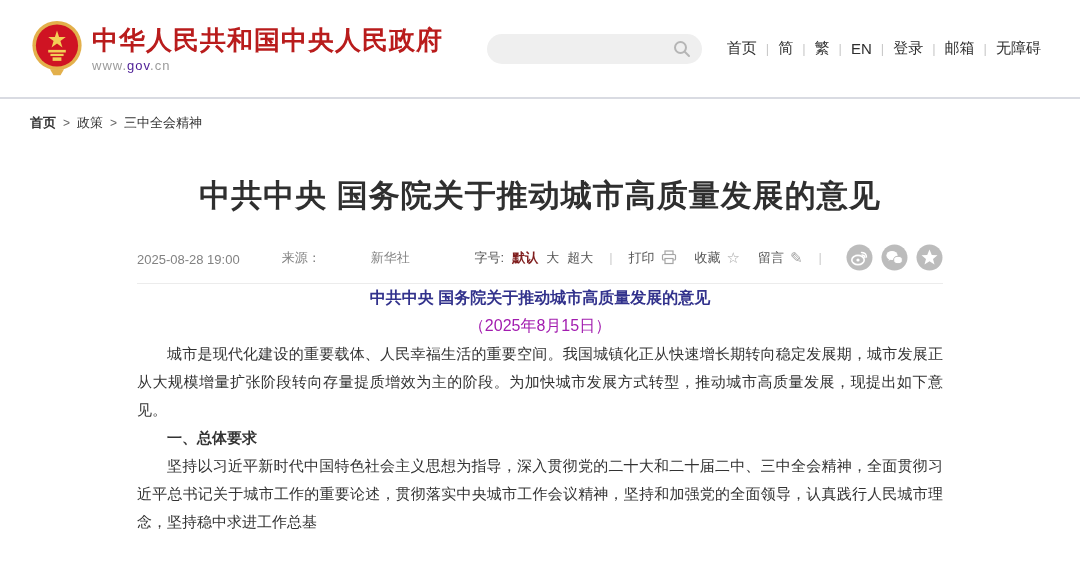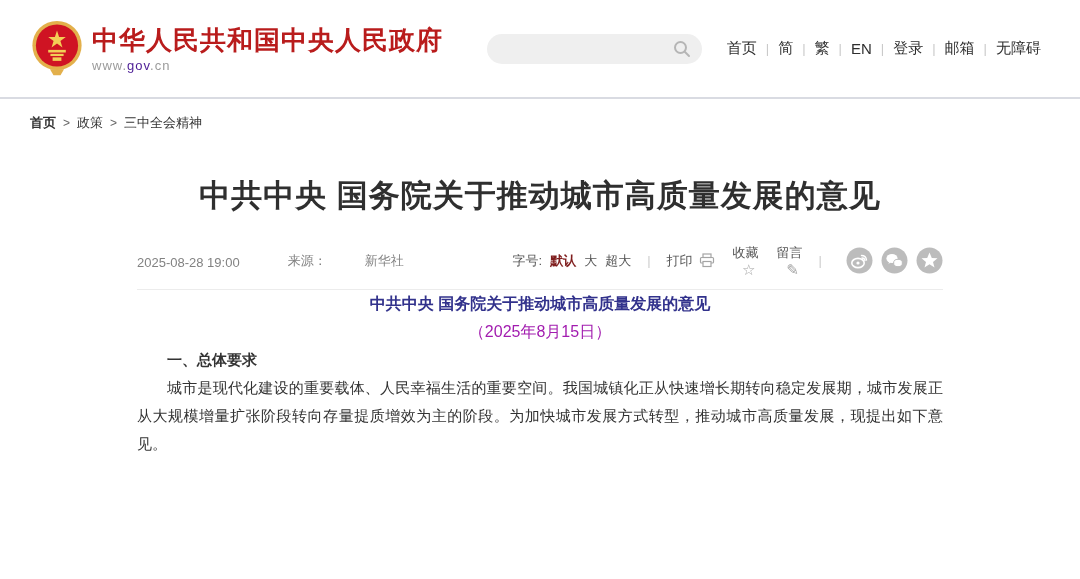--- a/index.html
+++ b/index.html
@@ -51,28 +51,28 @@
   .main { width:806px; margin:0 auto; }
   .article-title {
     margin:33px 0 0; text-align:center;
     font-size:31px; font-weight:bold; color:#2f2f2f; letter-spacing:1px;
   }
   .meta-row {
     margin-top:27px; display:flex; align-items:center;
     font-size:13px; color:#828282;
   }
   .meta-left { display:flex; align-items:flex-end; white-space:nowrap;gap:36px; }
-  .meta-left .src-label { margin-left:12px; }
-  .meta-left .src-value { margin-left:2px; }
+  .meta-left .src-label { margin-left:6px; }
+  .meta-left .src-value { margin-left:14px; }
   .meta-right { margin-left:auto; display:flex; align-items:center; color:#555; white-space:nowrap; }
   .fontsize-default { color:#7f1d1d; font-weight:bold; margin-left:8px; cursor:pointer; }
   .fontsize-opt { margin-left:8px; cursor:pointer; }
   .meta-right .vsep { color:#cccccc; margin:0 16px; }
   .tool { display:flex; align-items:center; cursor:pointer; color:#555; }
-  .tool + .tool { margin-left:18px;flex-direction:column; }
+  .tool + .tool { margin-left:18px; }
   .tool .t-icon { margin-left:6px; color:#a5a5a5; font-size:15px; line-height:1; }
   .share-group { display:flex; align-items:center; }
   .share-circle { margin-left:8px; cursor:pointer; }
   .meta-line { border:none; border-top:1px solid #ececec; margin:12px 0 0; }
   
   .article-body { font-size:15px; line-height:28px; color:#333; text-align:justify; }
   .article-body p { margin:0; }
   .p-indent { text-indent:2em; }
   .dateline { margin-top:30px; }
   .doc-title {
@@ -189,16 +189,17 @@
         </svg>
       </span>
     </div>
   </div>
 
   <hr class="meta-line">
 
   <article class="article-body">
     <p class="doc-title">中共中央 国务院关于推动城市高质量发展的意见</p>
     <p class="doc-date">（2025年8月15日）</p>
+    <p class="p-indent para1">城市是现代化建设的重要载体、人民幸福生活的重要空间。我国城镇化正从快速增长期转向稳定发展期，城市发展正从大规模增量扩张阶段转向存量提质增效为主的阶段。为加快城市发展方式转型，推动城市高质量发展，现提出如下意见。</p>
     <p class="p-indent sec-heading">一、总体要求</p>
-    <p class="p-indent para1">城市是现代化建设的重要载体、人民幸福生活的重要空间。我国城镇化正从快速增长期转向稳定发展期，城市发展正从大规模增量扩张阶段转向存量提质增效为主的阶段。为加快城市发展方式转型，推动城市高质量发展，现提出如下意见。</p>
+    <p class="p-indent para2">坚持以习近平新时代中国特色社会主义思想为指导，深入贯彻党的二十大和二十届二中、三中全会精神，全面贯彻习近平总书记关于城市工作的重要论述，贯彻落实中央城市工作会议精神，坚持和加强党的全面领导，认真践行人民城市理念，坚持稳中求进工作总基</p>
   </article>
 </main>
 
 </body></html>

